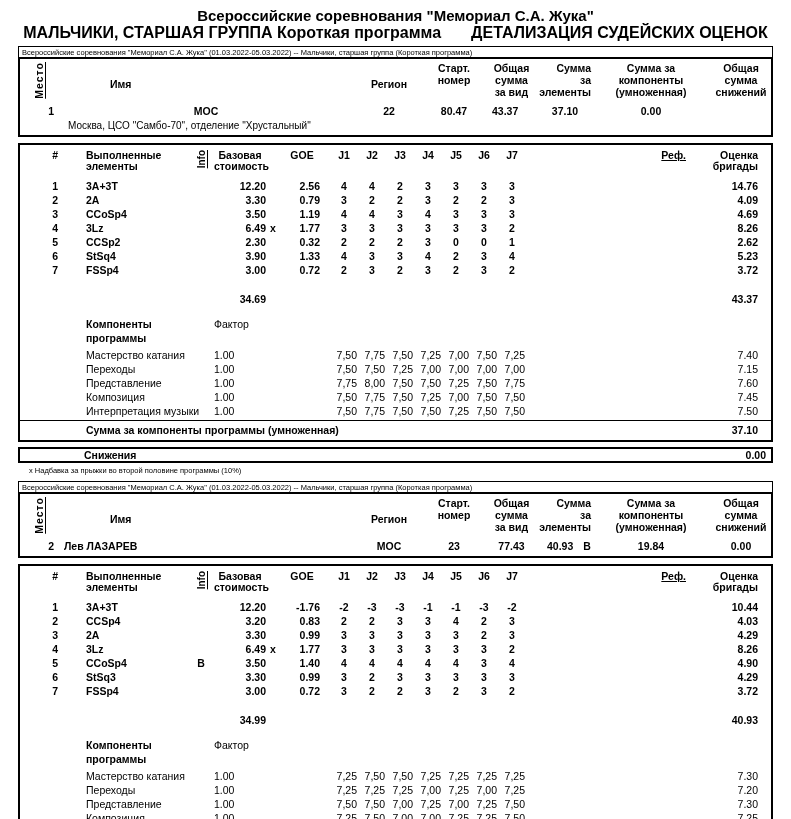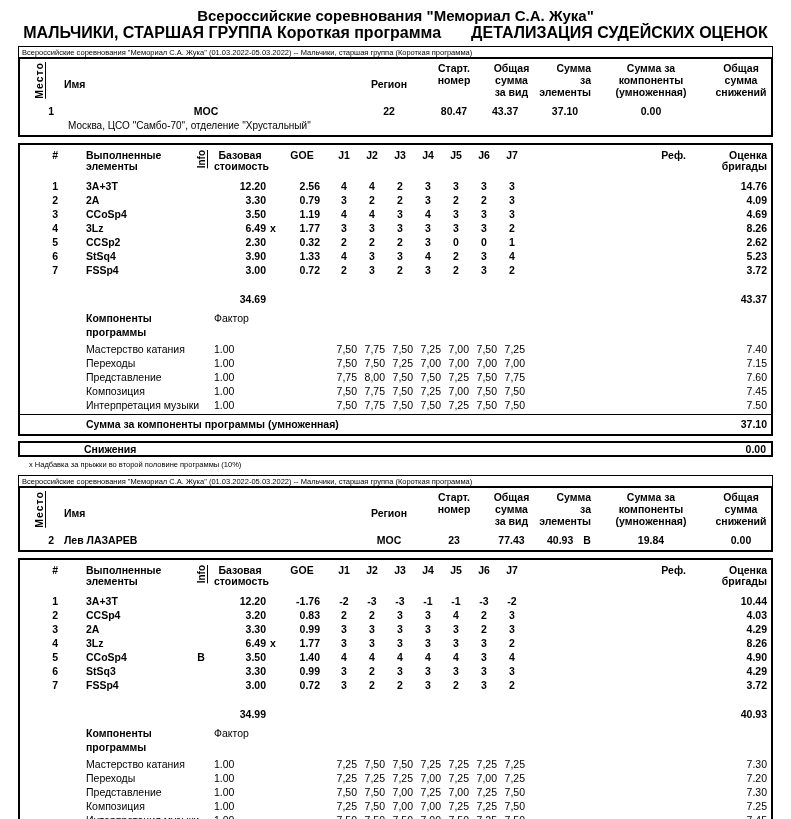--- a/index.html
+++ b/index.html
@@ -23,21 +23,21 @@
   .shead { font-weight: bold; font-size: 10.5px; line-height: 12px; padding-top: 3px; min-height: 46px; }
   .pre { white-space: pre-line; }
   .hc { text-align: center; }
   .hr { text-align: right; }
   .vwrap { text-align: center; }
   .vtext {
     display: inline-block; writing-mode: vertical-rl; transform: rotate(180deg);
     text-decoration: underline; font-weight: bold; font-size: 10.5px; letter-spacing: 1px;
   }
   .midv { align-self: center; }
-  .namehead { padding-left: 6px; }
+  .namehead { padding-left: 6px; margin-left: 46px; }
   .sdata { font-weight: bold; font-size: 10.5px; line-height: 13px; }
   .placeval { text-align: right; padding-right: 4px; }
   .nameval { padding-left: 6px; }
   .vc { text-align: center; }
   .elemsval { padding-left: 8px; }
   .bmark { margin-left: 10px; }
   .clubrow { font-size: 10px; line-height: 13px; padding-left: 48px; margin-top: 1px; }
 
   .elbox { border: 2px solid #000; margin-top: 6px; padding: 2px 0 3px; }
   .egrid {
@@ -47,31 +47,31 @@
   }
   .ehead { font-weight: bold; line-height: 11px; min-height: 28px; padding-top: 3px; margin-bottom: 4px; }
   .c.num   { text-align: right; padding-right: 10px; }
   .c.ename { padding-left: 18px; }
   .c.info  { text-align: center; }
   .c.base  { text-align: right; }
   .c.xm    { padding-left: 4px; }
   .c.goe   { text-align: right; }
   .c.j     { text-align: center; }
   .c.jr    { text-align: right; padding-right: 1px; }
-  .c.ref   { text-align: right; }
-  .c.score { text-align: right; padding-right: 4px; }
+  .c.ref   { text-align: right; text-decoration: underline; }
+  .c.score { text-align: right; padding-right: 13px; }
   .ehead .base, .ehead .goe { text-align: center; }
   .vtext-sm { font-size: 10px; letter-spacing: 0; }
   .erow { font-weight: bold; }
   .trow { font-weight: bold; margin-top: 15px; }
   .g4  { grid-column: 4; }
   .g16 { grid-column: 16; }
   .cl-label  { grid-column: 2 / span 2; padding-left: 18px; }
   .cl-factor { grid-column: 4 / span 3; text-align: left; }
-  .comphead { margin-top: 5px; margin-bottom: 3px; }
+  .comphead { margin-top: 11px; margin-bottom: 3px; }
   .comphead .cl-label { font-weight: bold; }
   .sumrow { font-weight: bold; border-top: 1px solid #000; margin-top: 2px; padding-top: 2px; }
   .sumrow .cl-sum { grid-column: 2 / span 13; padding-left: 18px; }
 
   .dedbox {
     border: 2px solid #000; margin-top: 5px;
     display: flex; justify-content: space-between; align-items: center;
     font-weight: bold; font-size: 10.5px; padding: 3px 5px 3px 64px; height: 16px;
   }
   .footnote { font-size: 7.5px; line-height: 9px; margin: 3px 0 3px 11px; white-space: pre; }

